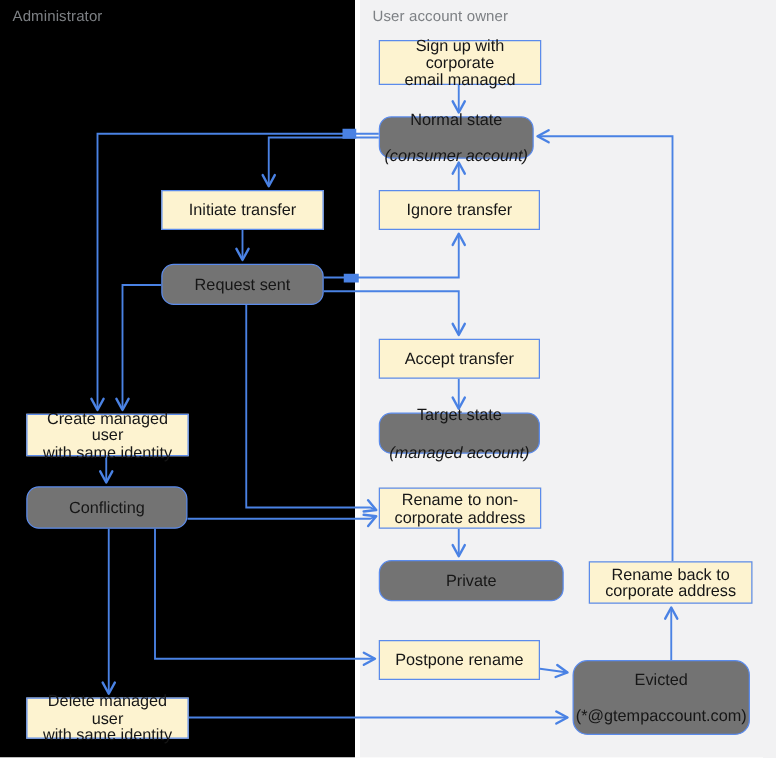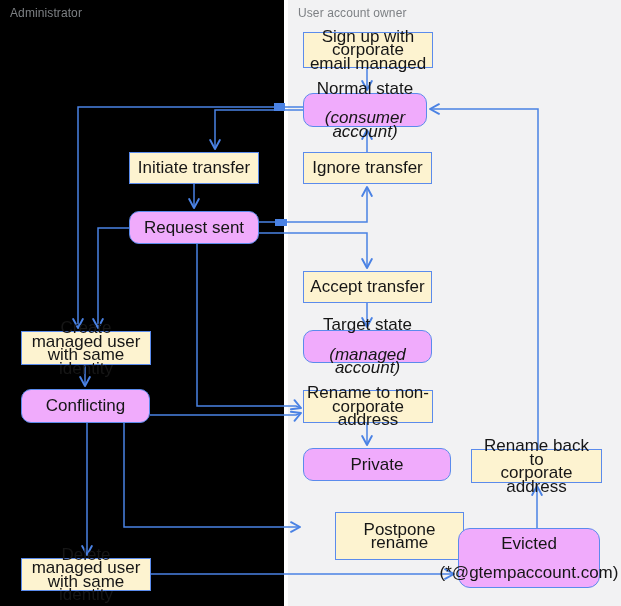--- a/index.html
+++ b/index.html
@@ -6,24 +6,24 @@
   .canvas{position:relative;width:621px;height:606px;overflow:hidden;
           font-family:"Liberation Sans",sans-serif;}
   .lane{position:absolute;top:0;height:606px;}
   .lane-admin{left:0;width:284px;background:#000000;}
   .lane-user{left:288px;width:333px;background:#f2f2f3;}
   .lane-title{position:absolute;top:6px;left:10px;font-size:12px;color:#7d8084;
               letter-spacing:.1px;}
   svg.edges{position:absolute;left:0;top:0;width:621px;height:606px;z-index:2;}
   .node{position:absolute;z-index:3;display:flex;flex-direction:column;
         align-items:center;justify-content:center;text-align:center;
-        font-size:17px;line-height:13.5px;color:#161616;box-sizing:border-box;
+        font-size:13px;line-height:13.5px;color:#161616;box-sizing:border-box;
         padding:1px 3px;}
   .action{background:#fdf3d0;border:1.4px solid #5b8bec;}
-  .state{background:#f0abfc;border:1.4px solid #5b8bec;border-radius:10px;gap:16px;}
+  .state{background:#737373;border:1.4px solid #5b8bec;border-radius:10px;gap:16px;}
   .state.big{border-radius:12px;text-align:right;}
   .em{font-style:italic;}
 </style>
 </head>
 <body>
 
 <div class="canvas">
 
   <div class="lane lane-admin">
     <div class="lane-title">Administrator</div>
@@ -110,21 +110,21 @@
 
   <div class="node state" style="left:303px;top:448px;width:148px;height:33px;">
     <div>Private</div>
   </div>
 
   <div class="node action" style="left:471px;top:449px;width:131px;height:34px;">
     <div>Rename back to</div>
     <div>corporate address</div>
   </div>
 
-  <div class="node action" style="left:303px;top:512px;width:129px;height:48px;margin-left:32px;">
+  <div class="node action" style="left:303px;top:512px;width:129px;height:32px;">
     <div>Postpone rename</div>
   </div>
 
   <div class="node state big" style="left:458px;top:528px;width:142px;height:60px;">
     <div>Evicted</div>
     <div>(*@gtempaccount.com)</div>
   </div>
 
   <div class="node action" style="left:21px;top:558px;width:130px;height:33px;">
     <div>Delete managed user</div>

